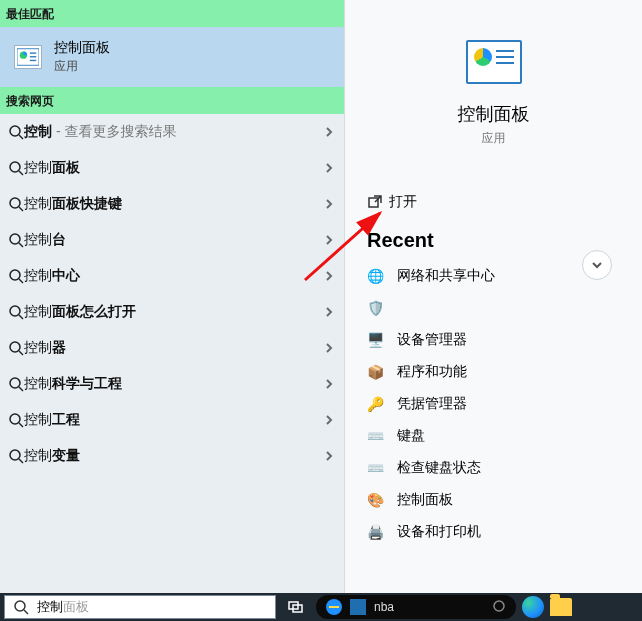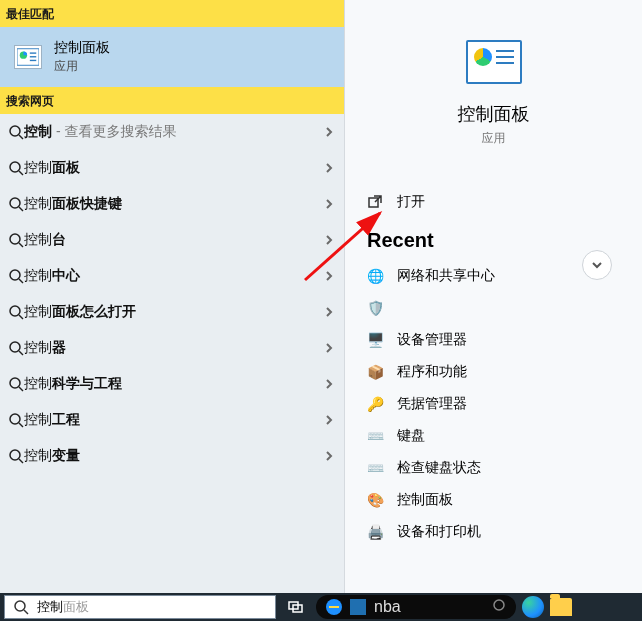--- a/index.html
+++ b/index.html
@@ -1,59 +1,59 @@
 <!DOCTYPE html>
 <html><head>
 <meta charset="utf-8">
 <style>
   * { box-sizing: border-box; margin: 0; padding: 0; }
   body { font-family: "Microsoft YaHei", "Segoe UI", sans-serif; font-size: 13px; background: #fff; width: 642px; height: 621px; overflow: hidden; position: relative; }
   .container { display: flex; height: 593px; }
   .left { width: 345px; background: #e9eef2; display: flex; flex-direction: column; border-right: 1px solid #d5dadf; }
   .right { flex: 1; background: #f7f9fb; padding-top: 20px; position: relative; }
-  .section-label { font-size: 12px; font-weight: bold; padding: 6px 6px 4px; color: #1b1b1b; background: #fde047; }
+  .section-label { font-size: 12px; font-weight: bold; padding: 6px 6px 4px; color: #1b1b1b; background: #86efac; }
   .best-match { display: flex; align-items: center; gap: 12px; padding: 12px 14px; background: #b9d7ee; }
   .best-match .cp-icon { width: 28px; height: 24px; background: #fff; border: 1px solid #9db2c4; display: flex; align-items: center; justify-content: center; font-size: 12px; }
   .best-match .cp-icon svg { width: 22px; height: 18px; }
   .bm-title { font-size: 14px; color: #000; }
   .bm-sub { font-size: 12px; color: #4a4a4a; margin-top: 1px; }
   .search-item { display: flex; align-items: center; padding: 0 8px; height: 36px; gap: 0; cursor: default; }
   .mag { width: 16px; height: 16px; flex-shrink: 0; }
   .mag svg { width: 16px; height: 16px; stroke: #222; fill: none; stroke-width: 1.5; }
   .si-text { flex: 1; font-size: 14px; color: #111; white-space: nowrap; overflow: hidden; }
   .si-text .bold { font-weight: bold; }
   .si-text .gray { color: #7a7a7a; }
   .chev { width: 14px; height: 14px; }
   .chev svg { width: 14px; height: 14px; stroke: #6a6a6a; fill: none; stroke-width: 2; }
   .right-inner { display: flex; flex-direction: column; align-items: center; }
   .big-icon { width: 56px; height: 44px; background: #fff; border: 2px solid #2d7cc1; border-radius: 2px; position: relative; margin-top: 20px; }
   .big-icon::before { content: ""; position: absolute; left: 6px; top: 6px; width: 18px; height: 18px; border-radius: 50%; background: conic-gradient(#1e90ff 0 33%, #2ecc71 33% 66%, #f1c40f 66% 100%); }
   .big-icon::after { content: ""; position: absolute; right: 6px; top: 8px; width: 18px; height: 2px; background: #2d7cc1; box-shadow: 0 6px 0 #2d7cc1, 0 12px 0 #2d7cc1; }
   .right-title { font-size: 18px; margin-top: 18px; color: #000; }
   .right-sub { font-size: 12px; color: #777; margin-top: 4px; }
   .actions { width: 100%; margin-top: 36px; padding: 0 18px; }
-  .action-row { display: flex; align-items: center; gap: 14px; padding: 10px 4px; font-size: 14px; cursor: default; }
+  .action-row { display: flex; align-items: center; gap: 6px; padding: 10px 4px; font-size: 14px; cursor: default; }
   .action-icon { width: 16px; height: 16px; }
   .action-icon svg { width: 16px; height: 16px; stroke: #333; fill: none; stroke-width: 1.5; }
   .expand-btn { position: absolute; right: 30px; top: 250px; width: 30px; height: 30px; border: 1px solid #cfd4d9; border-radius: 50%; background: #fff; display: flex; align-items: center; justify-content: center; }
   .expand-btn svg { width: 14px; height: 14px; stroke: #555; fill: none; stroke-width: 2; }
   .recent-label { font-weight: bold; font-size: 20px; padding: 8px 22px 6px; color: #000; }
   .recent-list { padding: 2px 0; }
   .recent-item { display: flex; align-items: center; gap: 12px; padding: 7px 22px; font-size: 14px; cursor: default; }
   .ri-icon { width: 18px; height: 18px; display: flex; align-items: center; justify-content: center; font-size: 14px; flex-shrink: 0; }
   .arrow { position: absolute; top: 195px; left: 300px; pointer-events: none; z-index: 10; }
   .arrow svg { width: 110px; height: 90px; }
   .taskbar { position: absolute; bottom: 0; left: 0; width: 642px; height: 28px; background: #1f2a33; display: flex; align-items: center; gap: 6px; }
   .tb-search { margin-left: 4px; width: 272px; height: 24px; background: #fff; border: 1px solid #7a8a9a; display: flex; align-items: center; gap: 8px; padding: 0 8px; }
   .tb-search .mag svg { stroke: #333; }
   .tb-search .typed { color: #000; }
   .tb-search .ghost { color: #999; }
   .tb-btn { width: 28px; height: 24px; display: flex; align-items: center; justify-content: center; }
   .tb-btn svg { width: 16px; height: 16px; stroke: #fff; fill: none; stroke-width: 1.5; }
-  .tb-pill { height: 24px; min-width: 200px; background: #0b0b0b; border-radius: 12px; display: flex; align-items: center; padding: 0 10px; gap: 8px; color: #ddd; font-size: 16px; }
+  .tb-pill { height: 24px; min-width: 200px; background: #0b0b0b; border-radius: 12px; display: flex; align-items: center; padding: 0 10px; gap: 8px; color: #ddd; font-size: 12px; }
   .tb-pill .ie { width: 16px; height: 16px; border-radius: 50%; background: #1e90ff; position: relative; }
   .tb-pill .ie::after { content: ""; position: absolute; left: 3px; top: 7px; width: 10px; height: 2px; background: #ffda44; }
   .tb-pill .pc { width: 16px; height: 16px; background: #1f6fb0; }
   .tb-pill .mic { margin-left: auto; }
   .tb-edge { width: 22px; height: 22px; border-radius: 50%; background: radial-gradient(circle at 30% 30%, #38d39f, #1e90ff 60%, #0b5fa5); }
   .tb-folder { width: 22px; height: 18px; background: #ffcf4b; border-radius: 2px 2px 0 0; position: relative; }
   .tb-folder::before { content: ""; position: absolute; top: -4px; left: 0; width: 10px; height: 4px; background: #ffcf4b; border-radius: 2px 2px 0 0; }
 </style>
 </head>
 <body>

